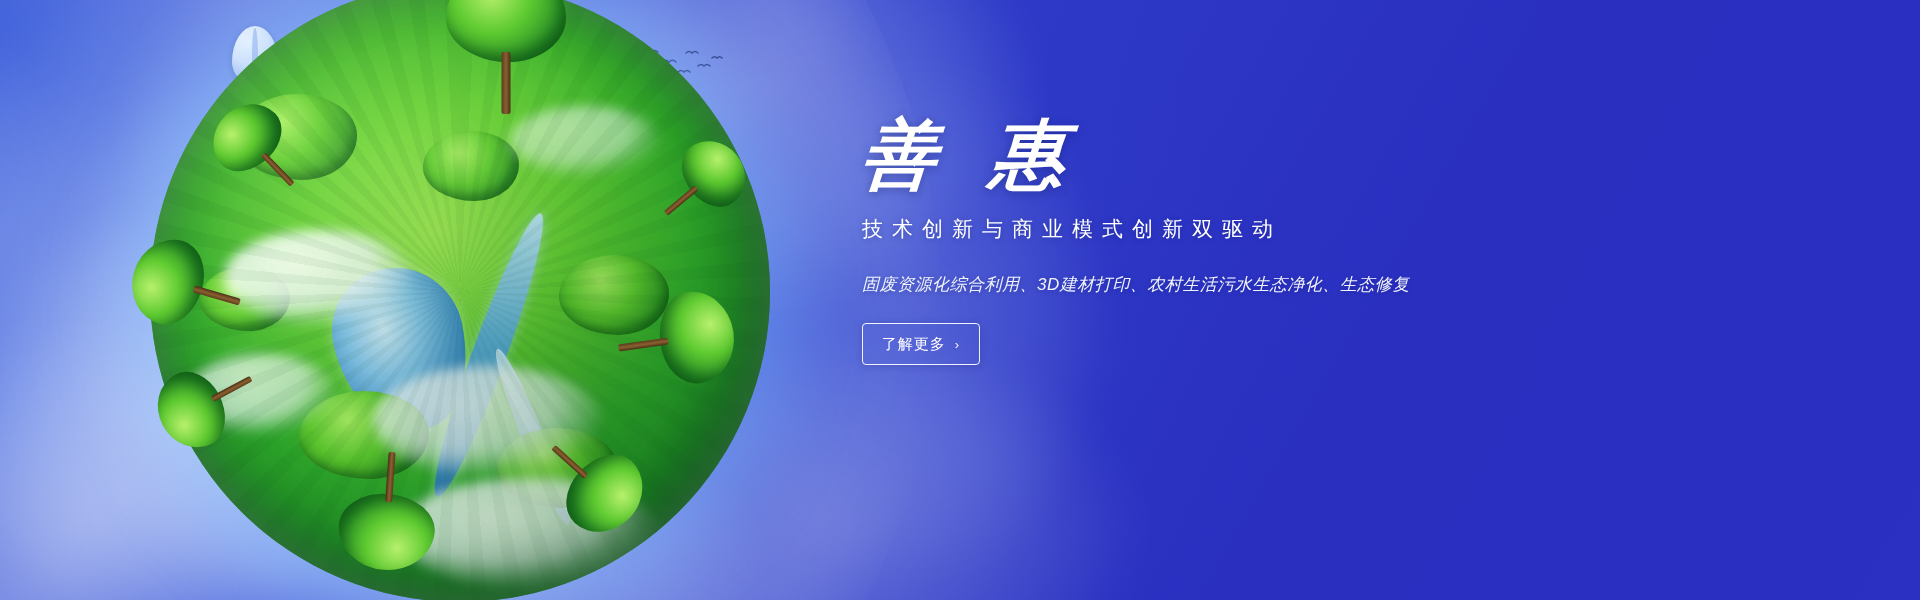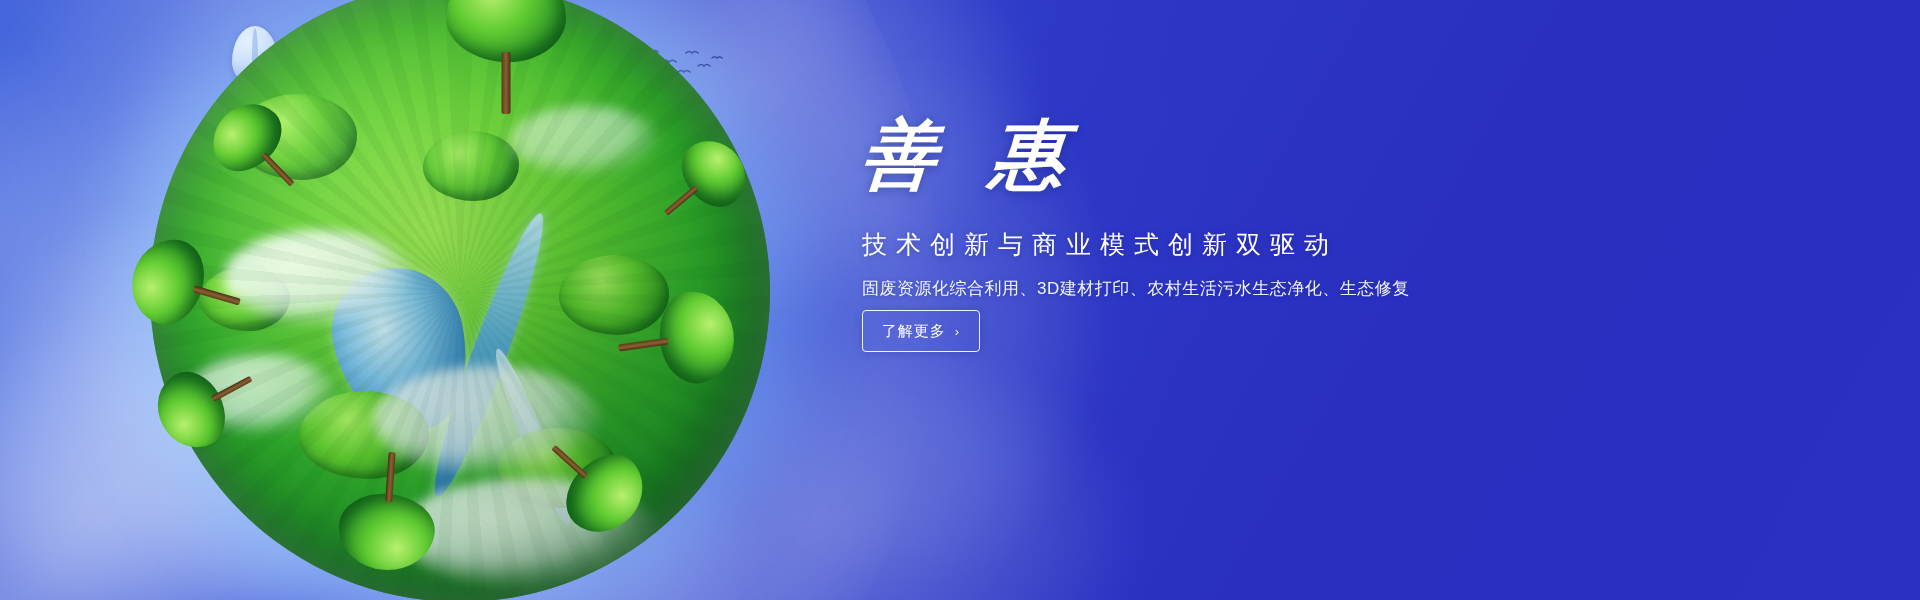--- a/index.html
+++ b/index.html
@@ -88,26 +88,26 @@
   .content{position:absolute;left:862px;top:118px;width:700px;}
   .headline{position:relative;height:96px;color:#fff;white-space:nowrap;
     text-shadow:0 2px 10px rgba(10,20,90,.35);}
   .hl-group{display:inline-flex;align-items:baseline;}
   .hl-big{font-family:"Liberation Serif","DejaVu Serif",serif;font-size:74px;font-weight:700;line-height:1;
     font-style:italic;letter-spacing:0;transform:skewX(-4deg);display:inline-block;}
   .hl-small{font-family:"Liberation Serif","DejaVu Serif",serif;font-size:38px;font-weight:700;
     letter-spacing:7px;margin-left:10px;position:relative;top:-4px;}
   .gap{display:inline-block;width:46px;}
 
-  .subtitle{margin-top:14px;color:#fff;font-size:25px;letter-spacing:9px;white-space:nowrap;
+  .subtitle{margin-top:1px;color:#fff;font-size:21px;letter-spacing:9px;white-space:nowrap;
     text-shadow:0 1px 6px rgba(10,20,90,.3);}
-  .desc{margin-top:16px;color:#f0f4ff;font-size:17px;letter-spacing:.5px;white-space:nowrap;
-    text-shadow:0 1px 5px rgba(10,20,90,.3);}
-
-  .cta{margin-top:10px;display:inline-flex;align-items:center;justify-content:center;gap:9px;
+  .desc{margin-top:30px;color:#f0f4ff;font-size:17px;letter-spacing:.5px;white-space:nowrap;
+    text-shadow:0 1px 5px rgba(10,20,90,.3);font-style:italic;}
+
+  .cta{margin-top:27px;display:inline-flex;align-items:center;justify-content:center;gap:9px;
     width:116px;height:40px;border:1px solid rgba(255,255,255,.92);border-radius:4px;
     background:transparent;color:#fff;font-size:15px;letter-spacing:1px;cursor:pointer;
     box-shadow:0 1px 8px rgba(10,20,90,.18);}
   .cta .chev{font-size:13px;opacity:.95;}
 </style>
 </head>
 <body>
 
 <div class="banner">
 

